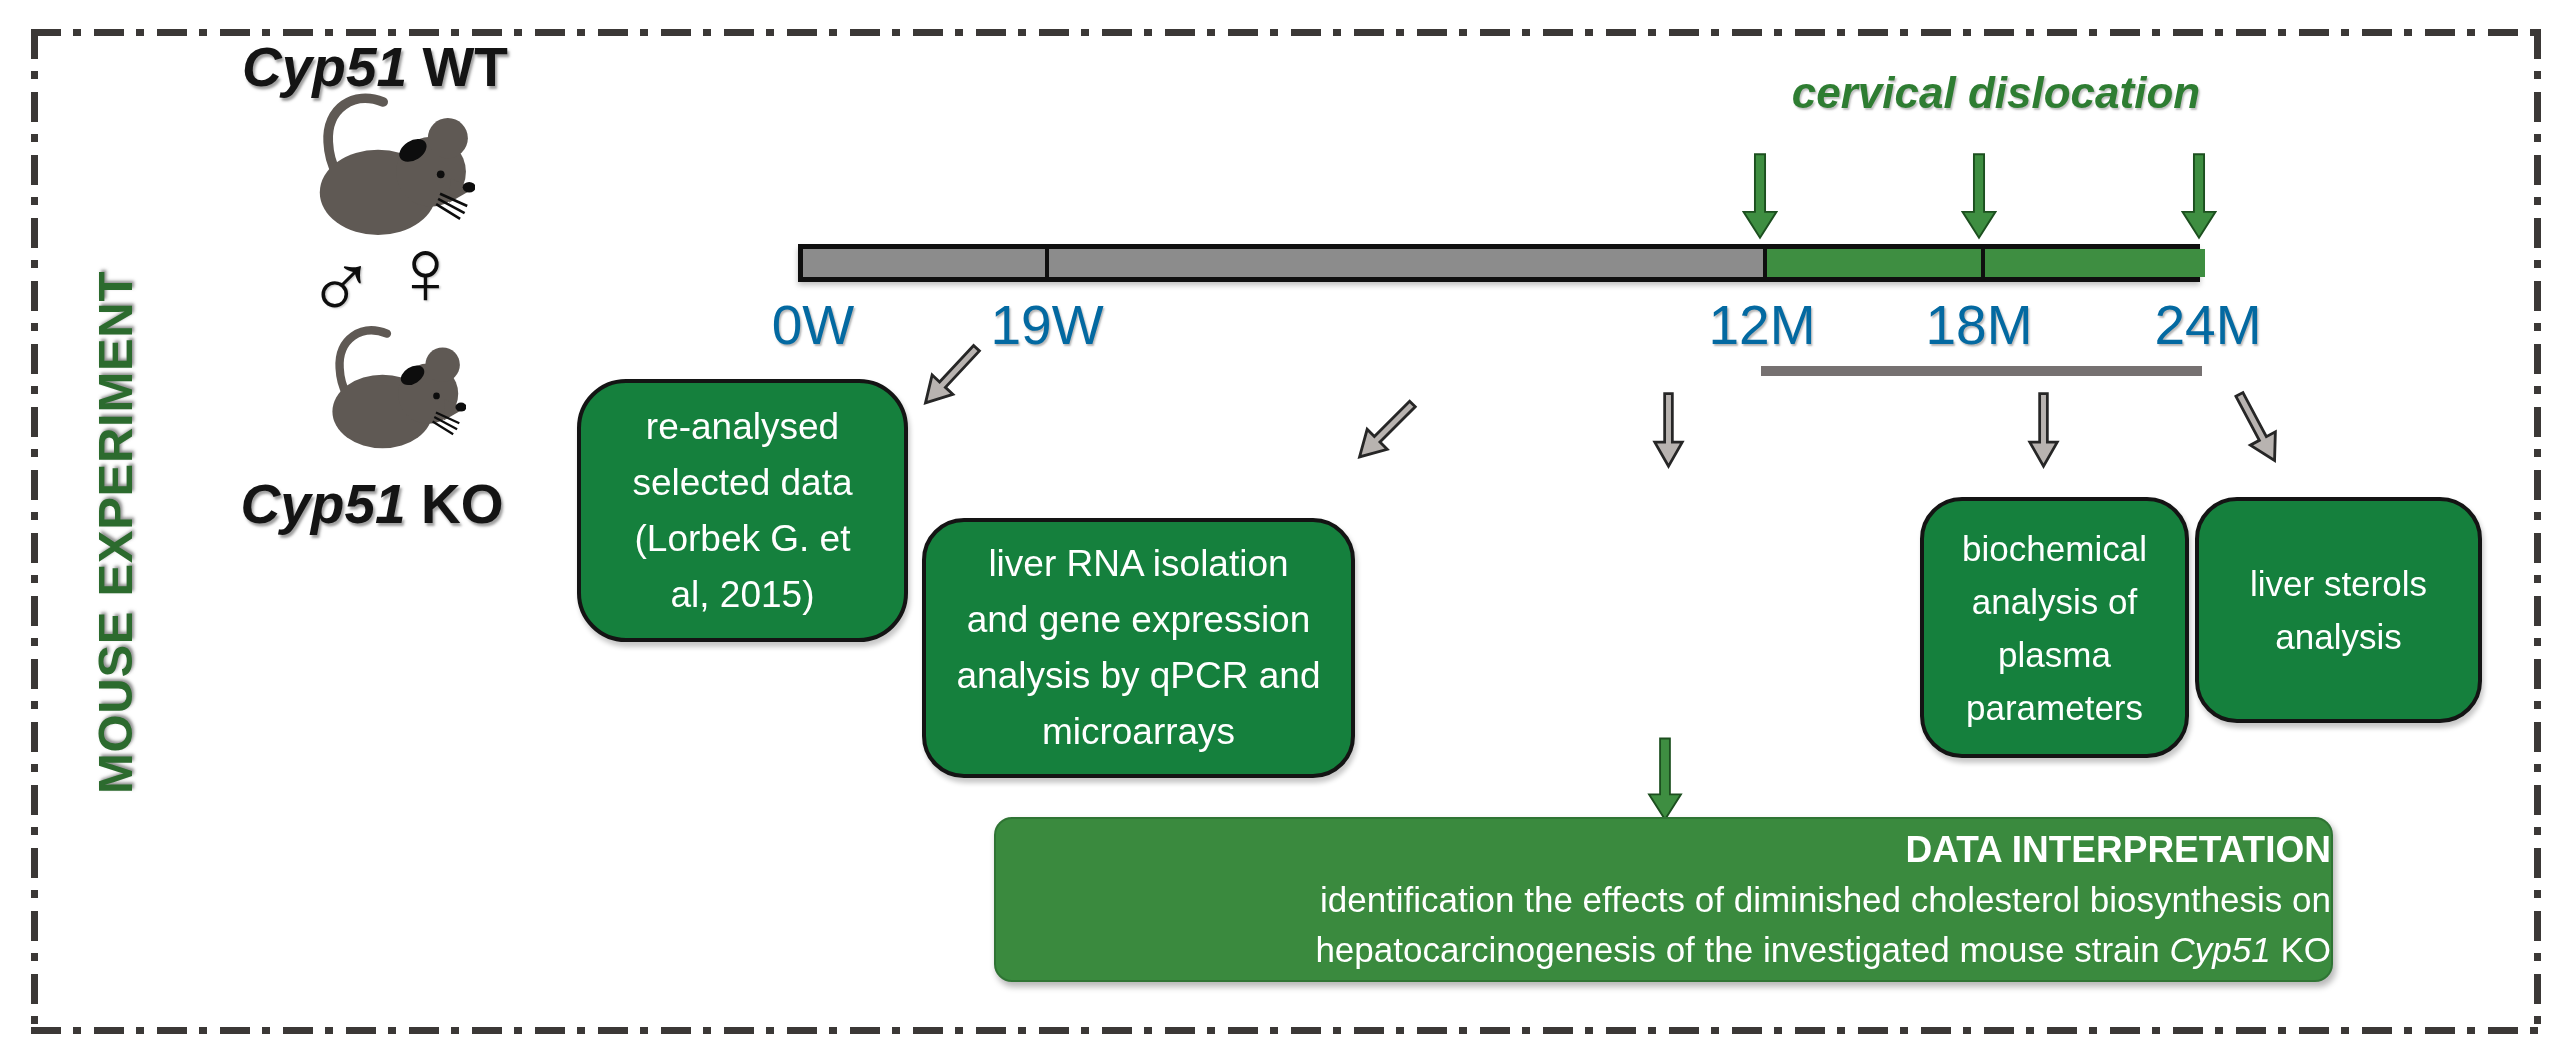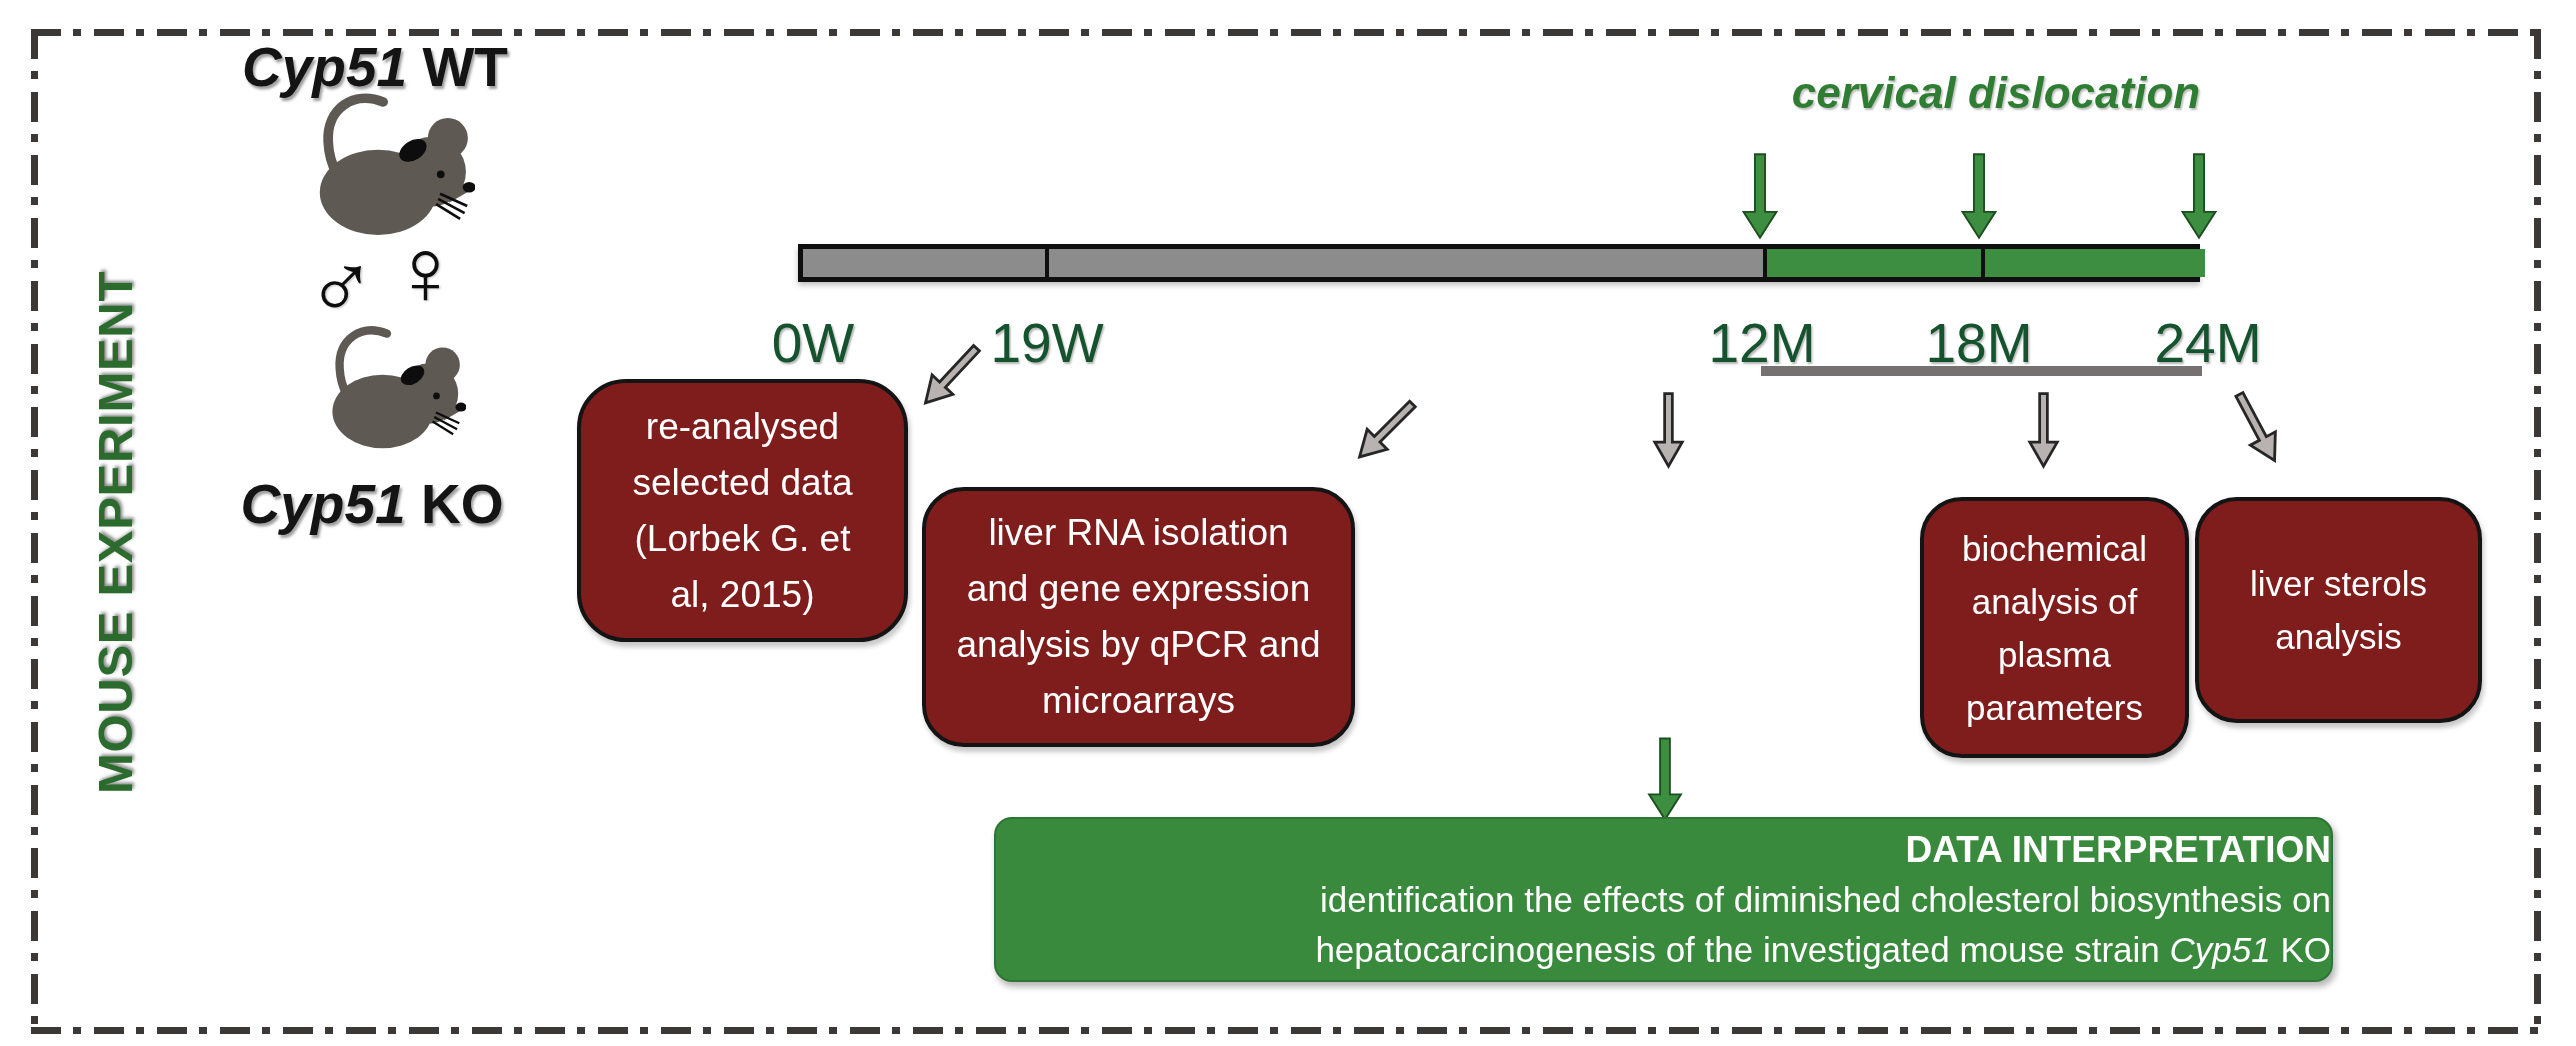--- a/index.html
+++ b/index.html
@@ -38,36 +38,36 @@
   }
   
   .tl-bar{
     position:absolute;left:798px;top:244px;width:1402px;height:38px;
     background:#8c8c8c;border:5.5px solid #0f0f0f;box-sizing:border-box;
     box-shadow:0 4.1px 5.5px rgba(0,0,0,.25);
   }
   .tl-green{position:absolute;left:962px;top:0;height:100%;width:440px;background:#3e8e41;}
   .tl-div{position:absolute;top:0;height:100%;width:4.1px;background:#0f0f0f;}
   .tl-tick{
-    position:absolute;top:311px;transform:translateX(-50%);
-    font-size:55px;color:#14532d;text-shadow:1.4px 2px 2px rgba(110,110,110,.5);
+    position:absolute;top:293px;transform:translateX(-50%);
+    font-size:55px;color:#0369a1;text-shadow:1.4px 2px 2px rgba(110,110,110,.5);
     white-space:nowrap;
   }
   .tl-underline{position:absolute;left:1761px;top:366px;width:441px;height:10.2px;background:#767171;}
   .cervical{
     position:absolute;left:1984px;top:68px;transform:translateX(-50%);
     font-size:44px;font-weight:bold;font-style:italic;color:#2e7d32;
     text-shadow:1.4px 2px 2px rgba(110,110,110,.45);white-space:nowrap;margin-left:12px;
   }
   
   .arr{position:absolute;}
   
   .gbox{
     position:absolute;box-sizing:border-box;
-    background:#7f1d1d;border:4.1px solid #141414;border-radius:42px;
+    background:#15803d;border:4.1px solid #141414;border-radius:42px;
     display:flex;align-items:center;justify-content:center;
     box-shadow:2px 4.1px 5.5px rgba(0,0,0,.22);
   }
   .gbox .box-text{
     color:#ffffff;text-align:center;white-space:pre-line;
     font-size:37px;line-height:56px;
   }
   .gbox.small .box-text{font-size:35px;line-height:53px;}
   .interp{
     position:absolute;left:994px;top:817px;width:1339px;height:165px;
@@ -172,21 +172,21 @@
   <svg class="arr" style="left:2240px;top:383px;transform:rotate(-28deg)" width="34" height="89" viewBox="0 0 60 140">
     <polygon points="23,4 37,4 37,92 55,92 30,136 5,92 23,92" fill="#b8b3b0" stroke="#262626" stroke-width="5"></polygon>
   </svg>
 
   <div class="gbox" style="left:577px;top:379px;width:331px;height:263px;border-radius:49px">
     <div class="box-text">re-analysed
 selected data
 (Lorbek G. et
 al, 2015)</div>
   </div>
-  <div class="gbox" style="left:922px;top:487px;width:433px;height:260px">
+  <div class="gbox" style="left:922px;top:518px;width:433px;height:260px">
     <div class="box-text">liver RNA isolation
 and gene expression
 analysis by qPCR and
 microarrays</div>
   </div>
   <div class="gbox small" style="left:1920px;top:497px;width:269px;height:261px">
     <div class="box-text">biochemical
 analysis of
 plasma
 parameters</div>

